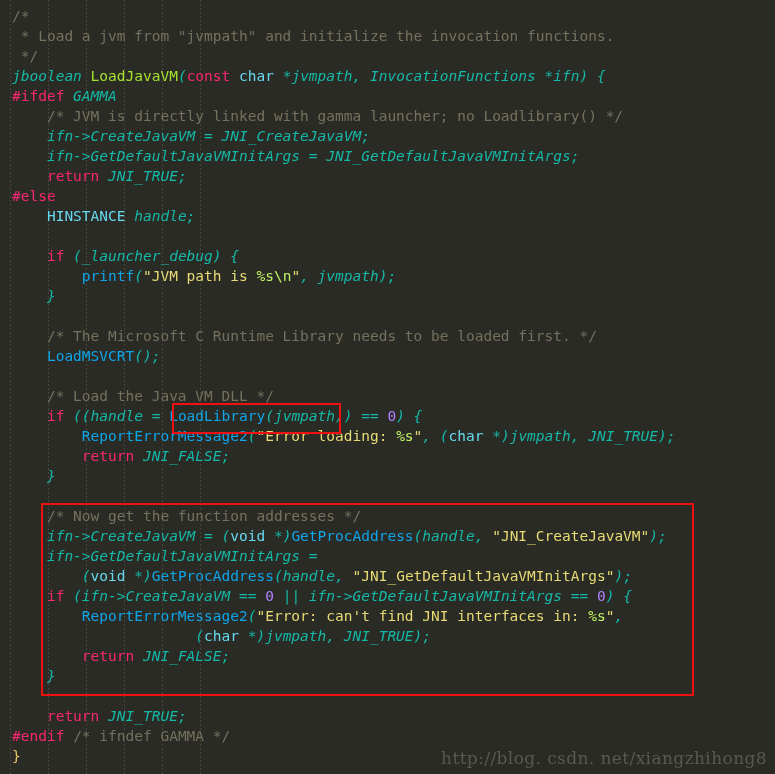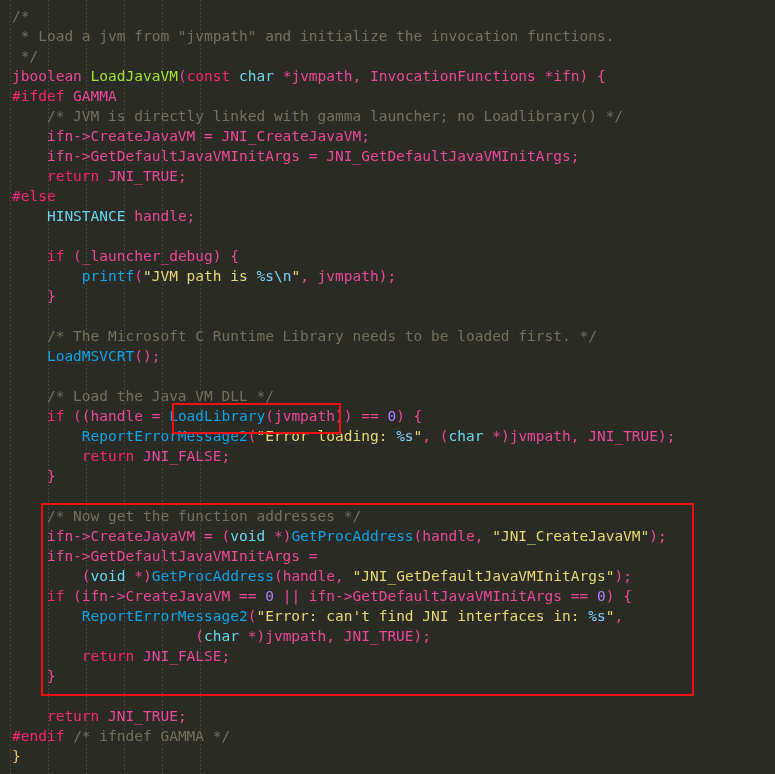--- a/index.html
+++ b/index.html
@@ -54,24 +54,24 @@
     white-space: pre;
   }
 
   
   .cm  { color: #75715e; }                 
   .kw  { color: #f92672; margin-top: 12px; }                 
   .ty  { color: #66d9ef; }   
   .fn  { color: #0ea5e9; }                 
   .def { color: #a6e22e; }                 
   .st  { color: #e6db74; }                 
-  .esc { color: #7dd3fc; text-align: right; }                 
+  .esc { color: #bef264; text-align: right; }                 
   .num { color: #ae81ff; }                 
   .br  { color: #e8c56a; }                 
-  .pl  { color: #ec4899; }                 
+  .pl  { color: #14b8a6; font-style: italic; }                 
 
   
   .annobox {
     position: absolute;
     border: 2px solid #ee1111;
     z-index: 3;
     pointer-events: none;
     background: transparent;
   }
 
@@ -102,14 +102,15 @@
       <div class="guide" style="left: 200px;"></div>
     </div>
 
   <div class="code"><div class="ln"><span class="cm">/*</span></div><div class="ln"><span class="cm"> * Load a jvm from "jvmpath" and initialize the invocation functions.</span></div><div class="ln"><span class="cm"> */</span></div><div class="ln"><span class="pl">jboolean </span><span class="def">LoadJavaVM</span><span class="pl">(</span><span class="kw">const</span><span class="pl"> </span><span class="ty">char</span><span class="pl"> *jvmpath, InvocationFunctions *ifn) {</span></div><div class="ln"><span class="kw">#ifdef</span><span class="pl"> GAMMA</span></div><div class="ln"><span class="pl">    </span><span class="cm">/* JVM is directly linked with gamma launcher; no Loadlibrary() */</span></div><div class="ln"><span class="pl">    ifn-&gt;CreateJavaVM = JNI_CreateJavaVM;</span></div><div class="ln"><span class="pl">    ifn-&gt;GetDefaultJavaVMInitArgs = JNI_GetDefaultJavaVMInitArgs;</span></div><div class="ln"><span class="pl">    </span><span class="kw">return</span><span class="pl"> JNI_TRUE;</span></div><div class="ln"><span class="kw">#else</span></div><div class="ln"><span class="pl">    </span><span class="ty">HINSTANCE</span><span class="pl"> handle;</span></div><div class="ln">&nbsp;</div><div class="ln"><span class="pl">    </span><span class="kw">if</span><span class="pl"> (_launcher_debug) {</span></div><div class="ln"><span class="pl">        </span><span class="fn">printf</span><span class="pl">(</span><span class="st">"JVM path is </span><span class="esc">%s\n</span><span class="st">"</span><span class="pl">, jvmpath);</span></div><div class="ln"><span class="pl">    }</span></div><div class="ln">&nbsp;</div><div class="ln"><span class="pl">    </span><span class="cm">/* The Microsoft C Runtime Library needs to be loaded first. */</span></div><div class="ln"><span class="pl">    </span><span class="fn">LoadMSVCRT</span><span class="pl">();</span></div><div class="ln">&nbsp;</div><div class="ln"><span class="pl">    </span><span class="cm">/* Load the Java VM DLL */</span></div><div class="ln"><span class="pl">    </span><span class="kw">if</span><span class="pl"> ((handle = </span><span class="fn">LoadLibrary</span><span class="pl">(jvmpath)) == </span><span class="num">0</span><span class="pl">) {</span></div><div class="ln"><span class="pl">        </span><span class="fn">ReportErrorMessage2</span><span class="pl">(</span><span class="st">"Error loading: </span><span class="esc">%s</span><span class="st">"</span><span class="pl">, (</span><span class="ty">char</span><span class="pl"> *)jvmpath, JNI_TRUE);</span></div><div class="ln"><span class="pl">        </span><span class="kw">return</span><span class="pl"> JNI_FALSE;</span></div><div class="ln"><span class="pl">    }</span></div><div class="ln">&nbsp;</div><div class="ln"><span class="pl">    </span><span class="cm">/* Now get the function addresses */</span></div><div class="ln"><span class="pl">    ifn-&gt;CreateJavaVM = (</span><span class="ty">void</span><span class="pl"> *)</span><span class="fn">GetProcAddress</span><span class="pl">(handle, </span><span class="st">"JNI_CreateJavaVM"</span><span class="pl">);</span></div><div class="ln"><span class="pl">    ifn-&gt;GetDefaultJavaVMInitArgs =</span></div><div class="ln"><span class="pl">        (</span><span class="ty">void</span><span class="pl"> *)</span><span class="fn">GetProcAddress</span><span class="pl">(handle, </span><span class="st">"JNI_GetDefaultJavaVMInitArgs"</span><span class="pl">);</span></div><div class="ln"><span class="pl">    </span><span class="kw">if</span><span class="pl"> (ifn-&gt;CreateJavaVM == </span><span class="num">0</span><span class="pl"> || ifn-&gt;GetDefaultJavaVMInitArgs == </span><span class="num">0</span><span class="pl">) {</span></div><div class="ln"><span class="pl">        </span><span class="fn">ReportErrorMessage2</span><span class="pl">(</span><span class="st">"Error: can't find JNI interfaces in: </span><span class="esc">%s</span><span class="st">"</span><span class="pl">,</span></div><div class="ln"><span class="pl">                     (</span><span class="ty">char</span><span class="pl"> *)jvmpath, JNI_TRUE);</span></div><div class="ln"><span class="pl">        </span><span class="kw">return</span><span class="pl"> JNI_FALSE;</span></div><div class="ln"><span class="pl">    }</span></div><div class="ln">&nbsp;</div><div class="ln"><span class="pl">    </span><span class="kw">return</span><span class="pl"> JNI_TRUE;</span></div><div class="ln"><span class="kw">#endif</span><span class="pl"> </span><span class="cm">/* ifndef GAMMA */</span></div><div class="ln"><span class="br">}</span></div></div>
 
   <div class="anno-layer">
       <div class="annobox" style="left: 172px; top: 403px; width: 165px; height: 27px; border-color: rgb(238, 17, 17);"></div>
       <div class="annobox" style="left: 41px; top: 503px; width: 649px; height: 189px; border-color: rgb(238, 17, 17);"></div>
     </div>
 
+  <div class="watermark">http://blog. csdn. net/xiangzhihong8</div>
 
 </div>
 
 </body></html>

